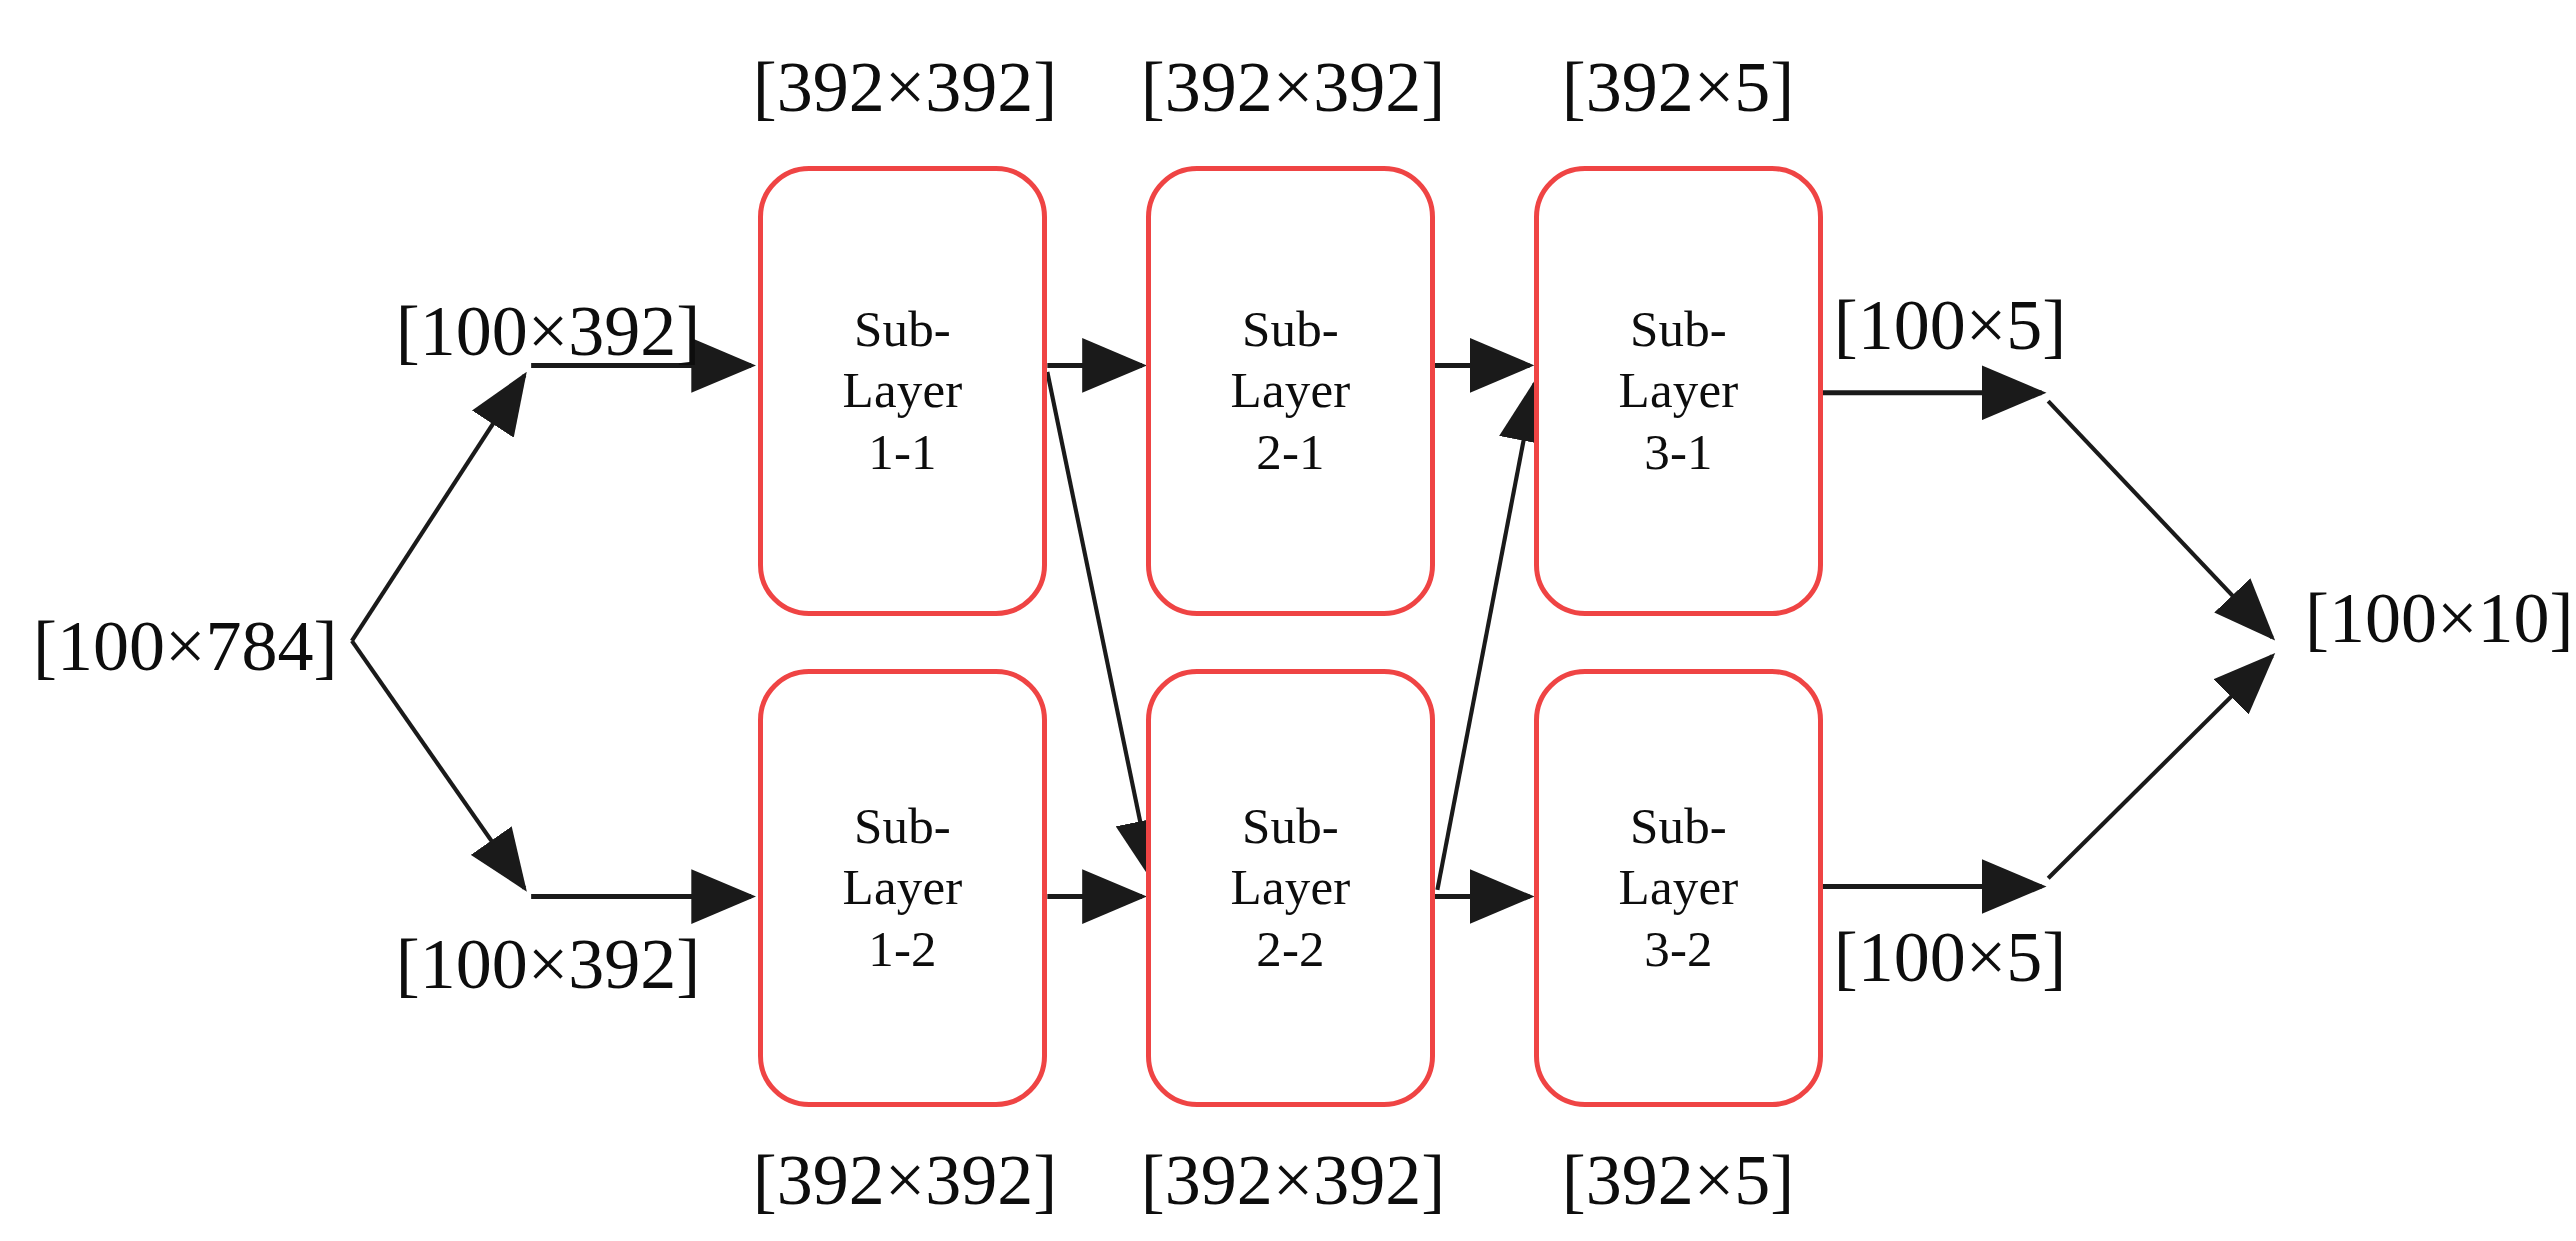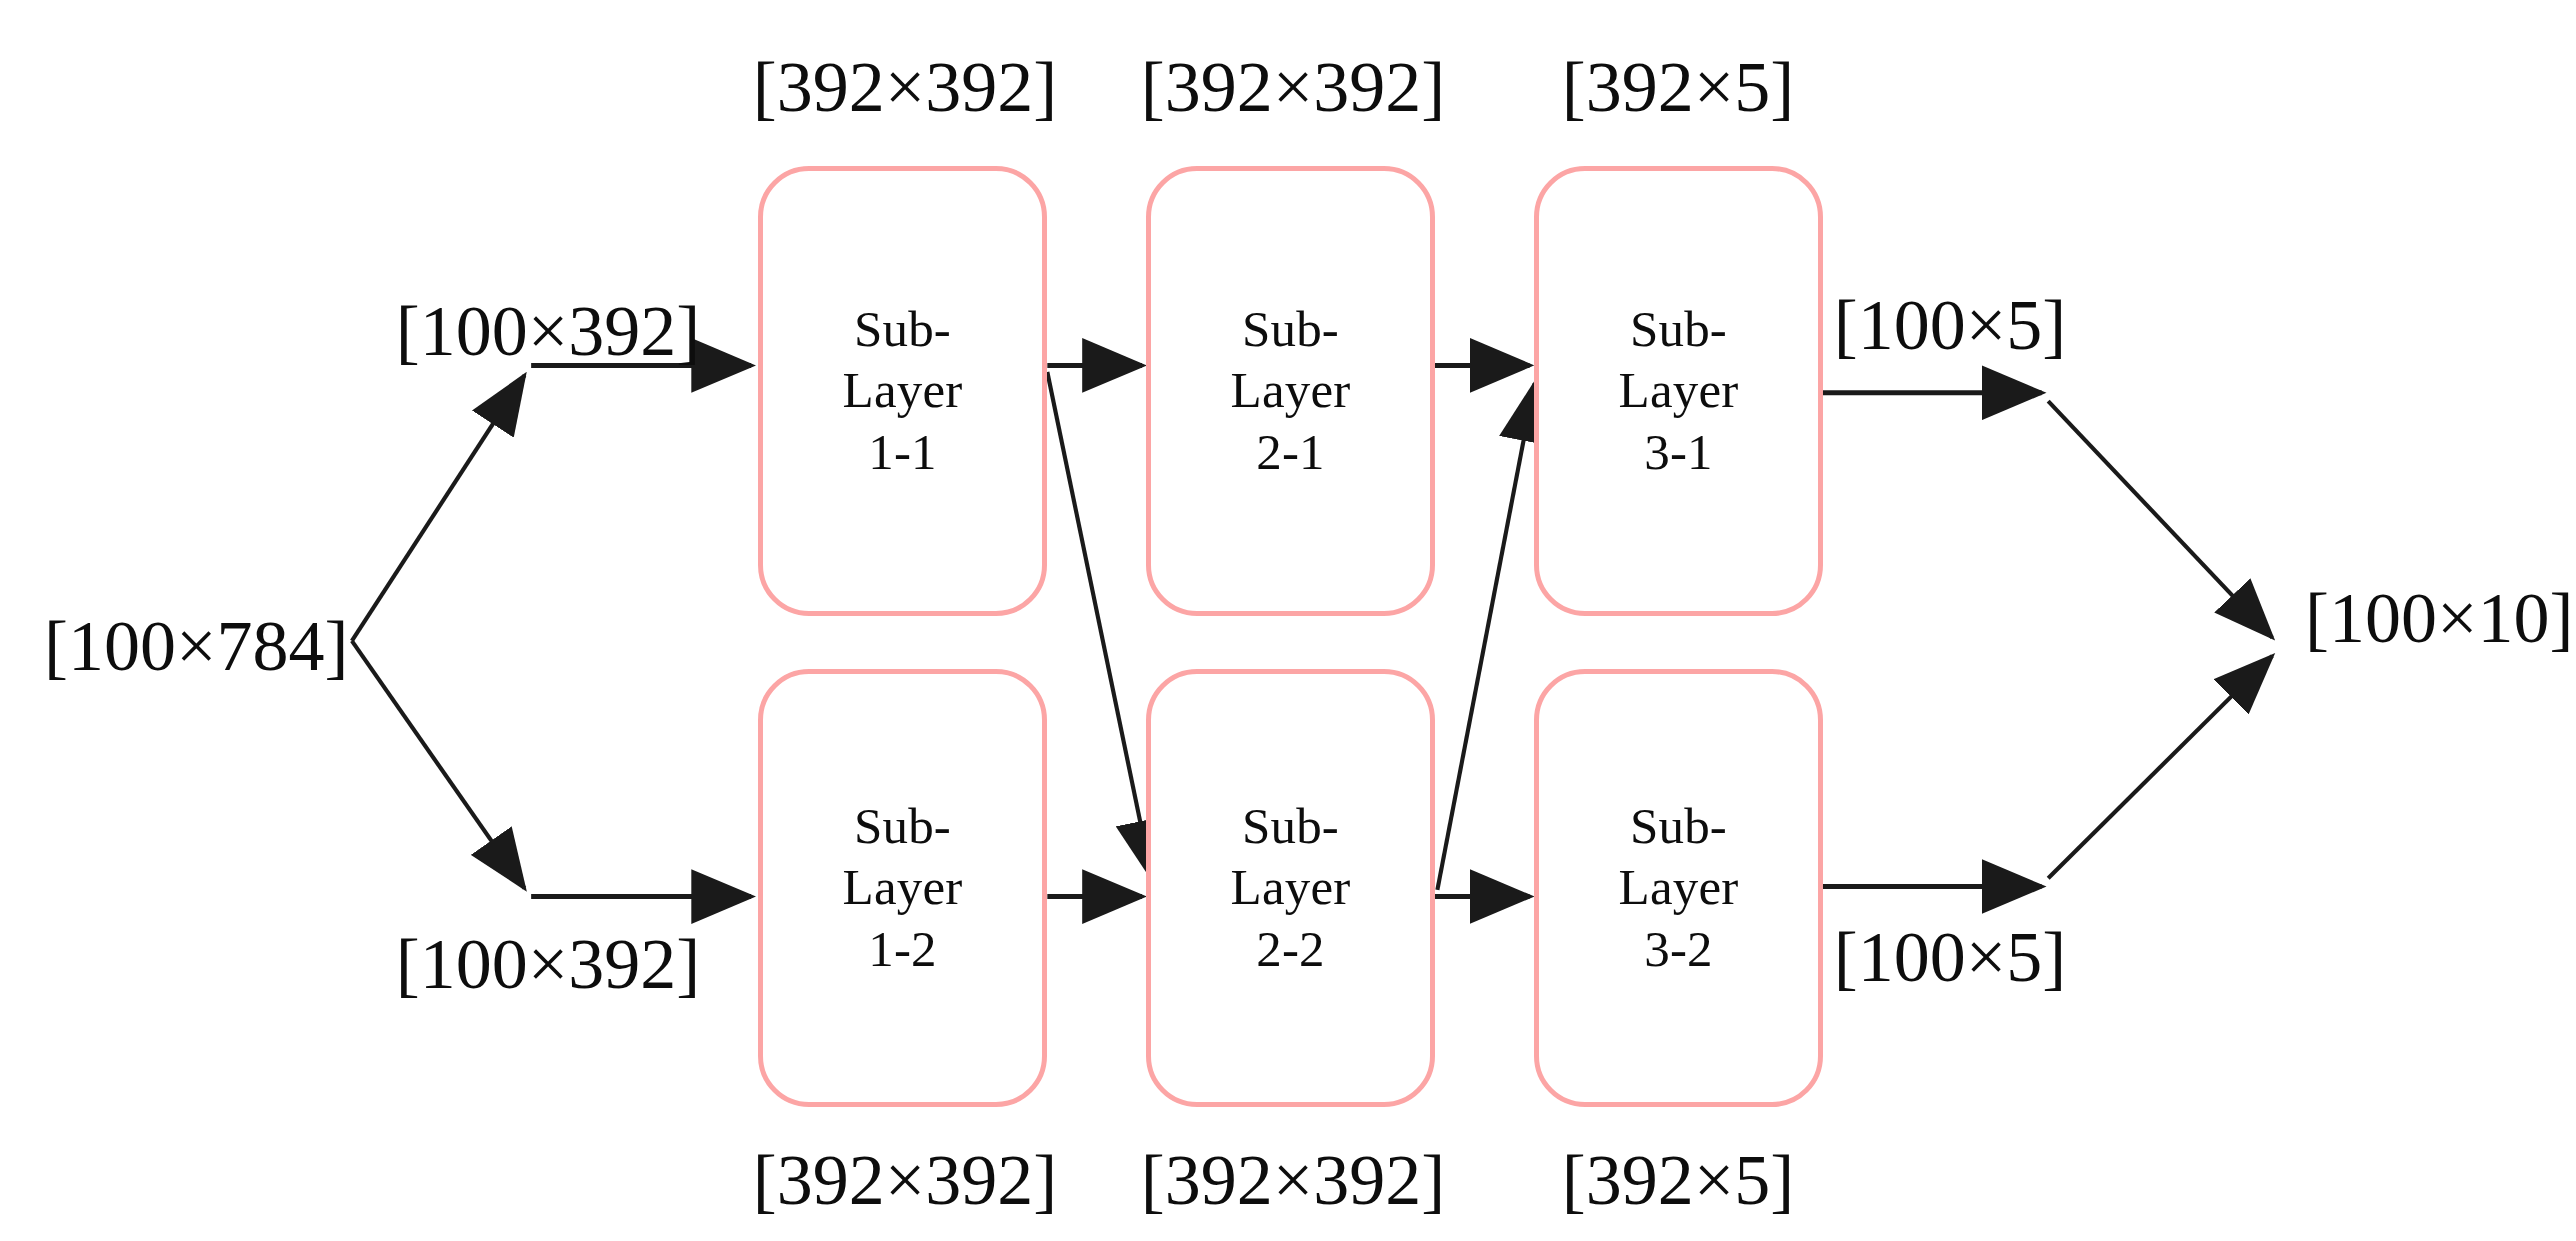--- a/index.html
+++ b/index.html
@@ -1,21 +1,21 @@
 <!DOCTYPE html>
 <html style="font-size:13.3px"><head>
 <meta charset="utf-8">
 <style>
   html,body{margin:0;padding:0;background:#ffffff;}
   body{width:2576px;height:1242px;overflow:hidden;
        font-family:"Liberation Serif","DejaVu Serif",serif;color:#000;}
   #stage{position:relative;width:2576px;height:1242px;background:#ffffff;}
   svg.layer{position:absolute;left:0;top:0;width:2576px;height:1242px;}
   .node-box{
-    position:absolute;background:#ffffff;border:5px solid #fca5a5;
+    position:absolute;background:#ffffff;border:5px solid #ef4444;
     border-radius:51px;box-sizing:border-box;
     display:flex;align-items:center;justify-content:center;
     z-index:3;
   }
   .node-label{
     font-family:"Liberation Serif","DejaVu Serif",serif;
     font-size:51px;line-height:1.20;text-align:center;color:#0d0d0d;
     white-space:pre-line;letter-spacing:0.2px;
   }
   .dim-label{
@@ -98,21 +98,21 @@
 Layer
 2-2</span>
   </div>
 
   <div class="node-box" style="left:1534px;top:669px;width:289px;height:438px;">
     <span class="node-label">Sub-
 Layer
 3-2</span>
   </div>
 
-  <div class="dim-label" style="left:44px;top:610px;">[100×784]</div>
+  <div class="dim-label" style="left:33px;top:610px;">[100×784]</div>
 
   <div class="dim-label" style="left:2305px;top:582px;">[100×10]</div>
 
   <div class="dim-label ctr" style="left:548px;top:295px;">[100×392]</div>
 
   <div class="dim-label ctr" style="left:548px;top:928px;">[100×392]</div>
 
   <div class="dim-label ctr" style="left:1950px;top:289px;">[100×5]</div>
 
   <div class="dim-label ctr" style="left:1950px;top:921px;">[100×5]</div>

